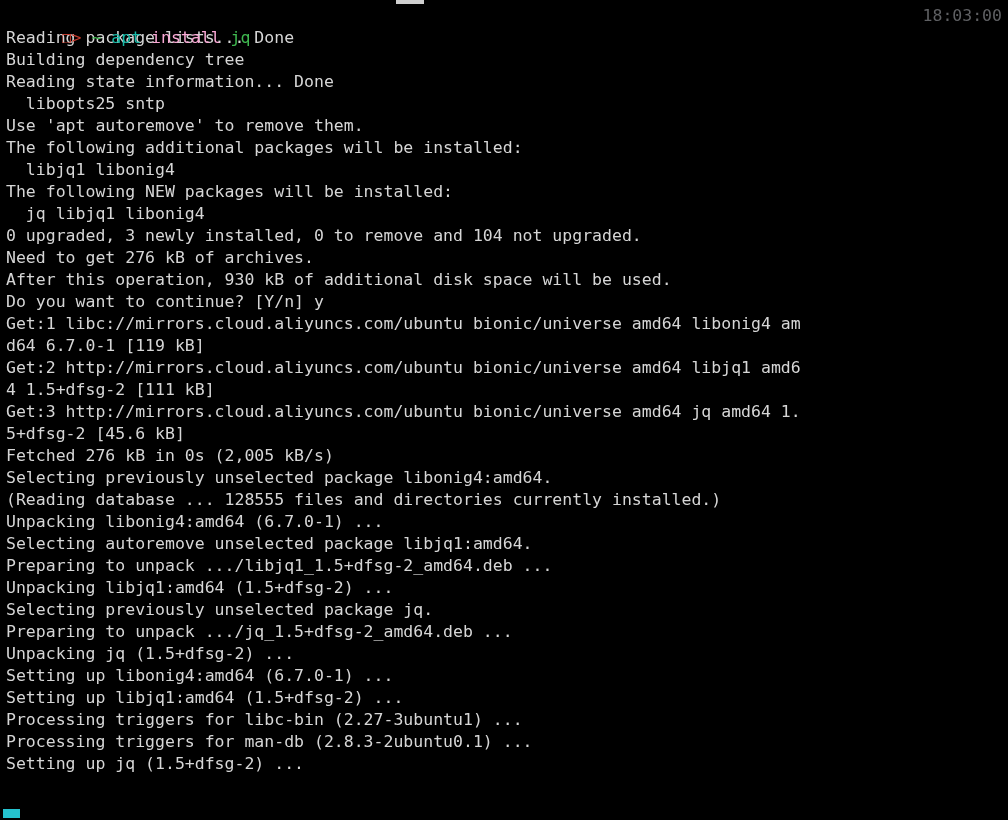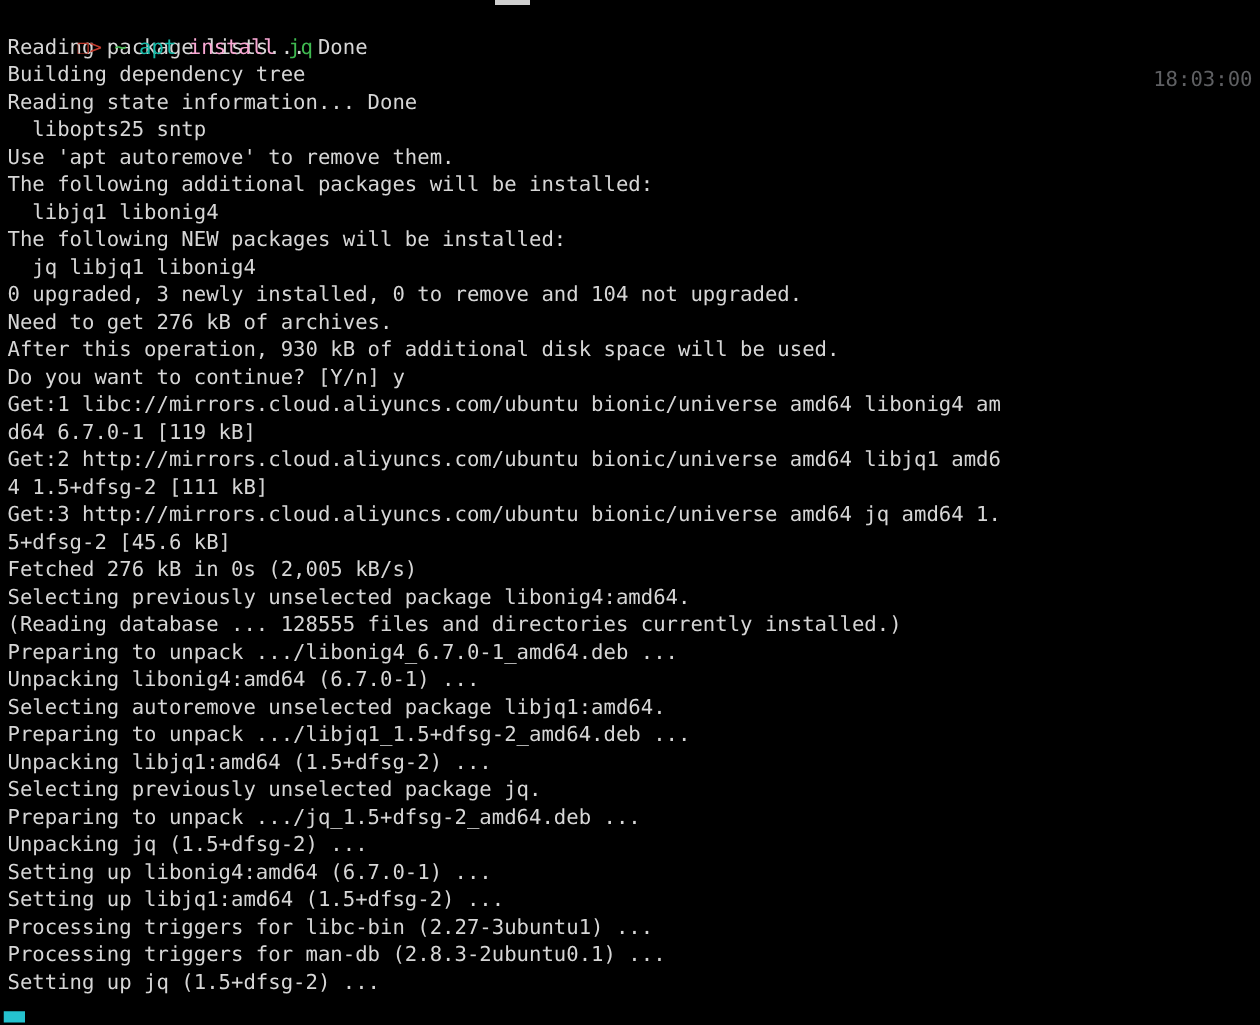--- a/index.html
+++ b/index.html
@@ -70,21 +70,20 @@
   .seg-green  { color: #3fb950; }
   .seg-white  { color: #14b8a6; }
   .seg-cyan   { color: #f9a8d4; }
   .clock {
     position: absolute;
     right: 6px;
     top: 0;
     line-height: 22px;
     color: #5f6063;
     white-space: pre;
-    margin-top: 48px;
   }
   .cursor-row {
     position: absolute;
     left: 0;
     bottom: 0;
     height: 12px;
     width: 1008px;
   }
   .cursor-block {
     position: absolute;
@@ -127,21 +126,20 @@
     <div class="line">Do you want to continue? [Y/n] y</div>
     <div class="line">Get:1 libc://mirrors.cloud.aliyuncs.com/ubuntu bionic/universe amd64 libonig4 am</div>
     <div class="line">d64 6.7.0-1 [119 kB]</div>
     <div class="line">Get:2 http://mirrors.cloud.aliyuncs.com/ubuntu bionic/universe amd64 libjq1 amd6</div>
     <div class="line">4 1.5+dfsg-2 [111 kB]</div>
     <div class="line">Get:3 http://mirrors.cloud.aliyuncs.com/ubuntu bionic/universe amd64 jq amd64 1.</div>
     <div class="line">5+dfsg-2 [45.6 kB]</div>
     <div class="line">Fetched 276 kB in 0s (2,005 kB/s)</div>
     <div class="line">Selecting previously unselected package libonig4:amd64.</div>
     <div class="line">(Reading database ... 128555 files and directories currently installed.)</div>
-    <div class="line">Preparing to unpack .../libonig4_6.7.0-1_amd64.deb ...</div>
     <div class="line">Unpacking libonig4:amd64 (6.7.0-1) ...</div>
     <div class="line">Selecting autoremove unselected package libjq1:amd64.</div>
     <div class="line">Preparing to unpack .../libjq1_1.5+dfsg-2_amd64.deb ...</div>
     <div class="line">Unpacking libjq1:amd64 (1.5+dfsg-2) ...</div>
     <div class="line">Selecting previously unselected package jq.</div>
     <div class="line">Preparing to unpack .../jq_1.5+dfsg-2_amd64.deb ...</div>
     <div class="line">Unpacking jq (1.5+dfsg-2) ...</div>
     <div class="line">Setting up libonig4:amd64 (6.7.0-1) ...</div>
     <div class="line">Setting up libjq1:amd64 (1.5+dfsg-2) ...</div>
     <div class="line">Processing triggers for libc-bin (2.27-3ubuntu1) ...</div>

